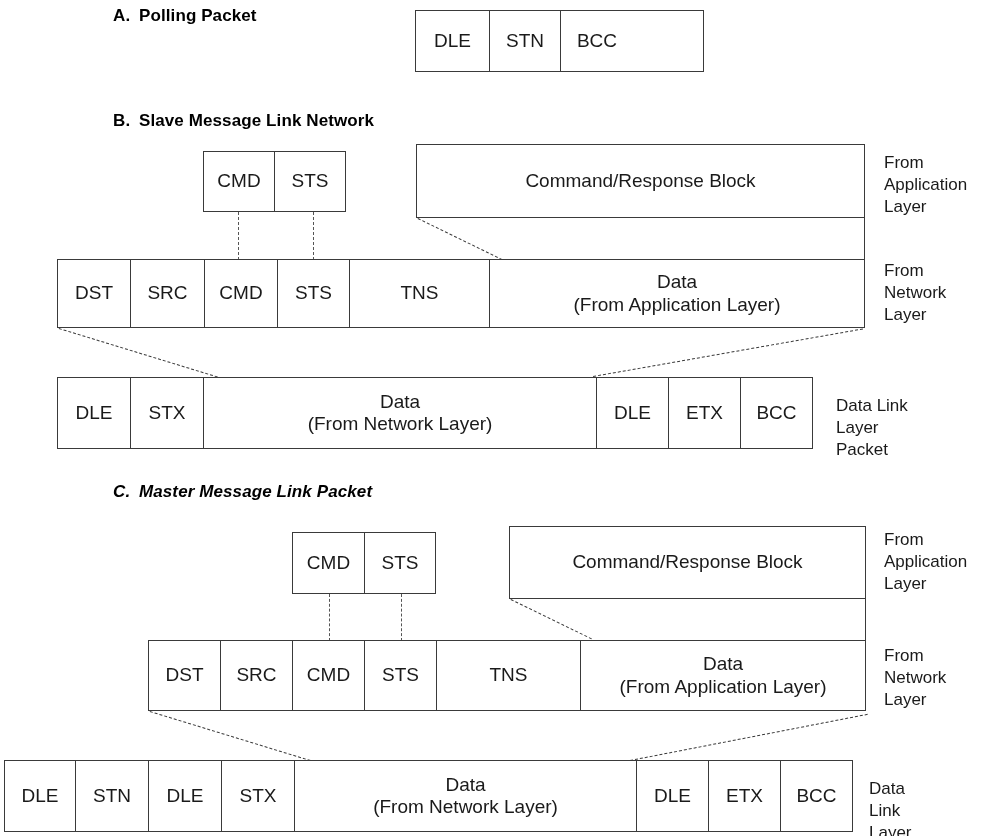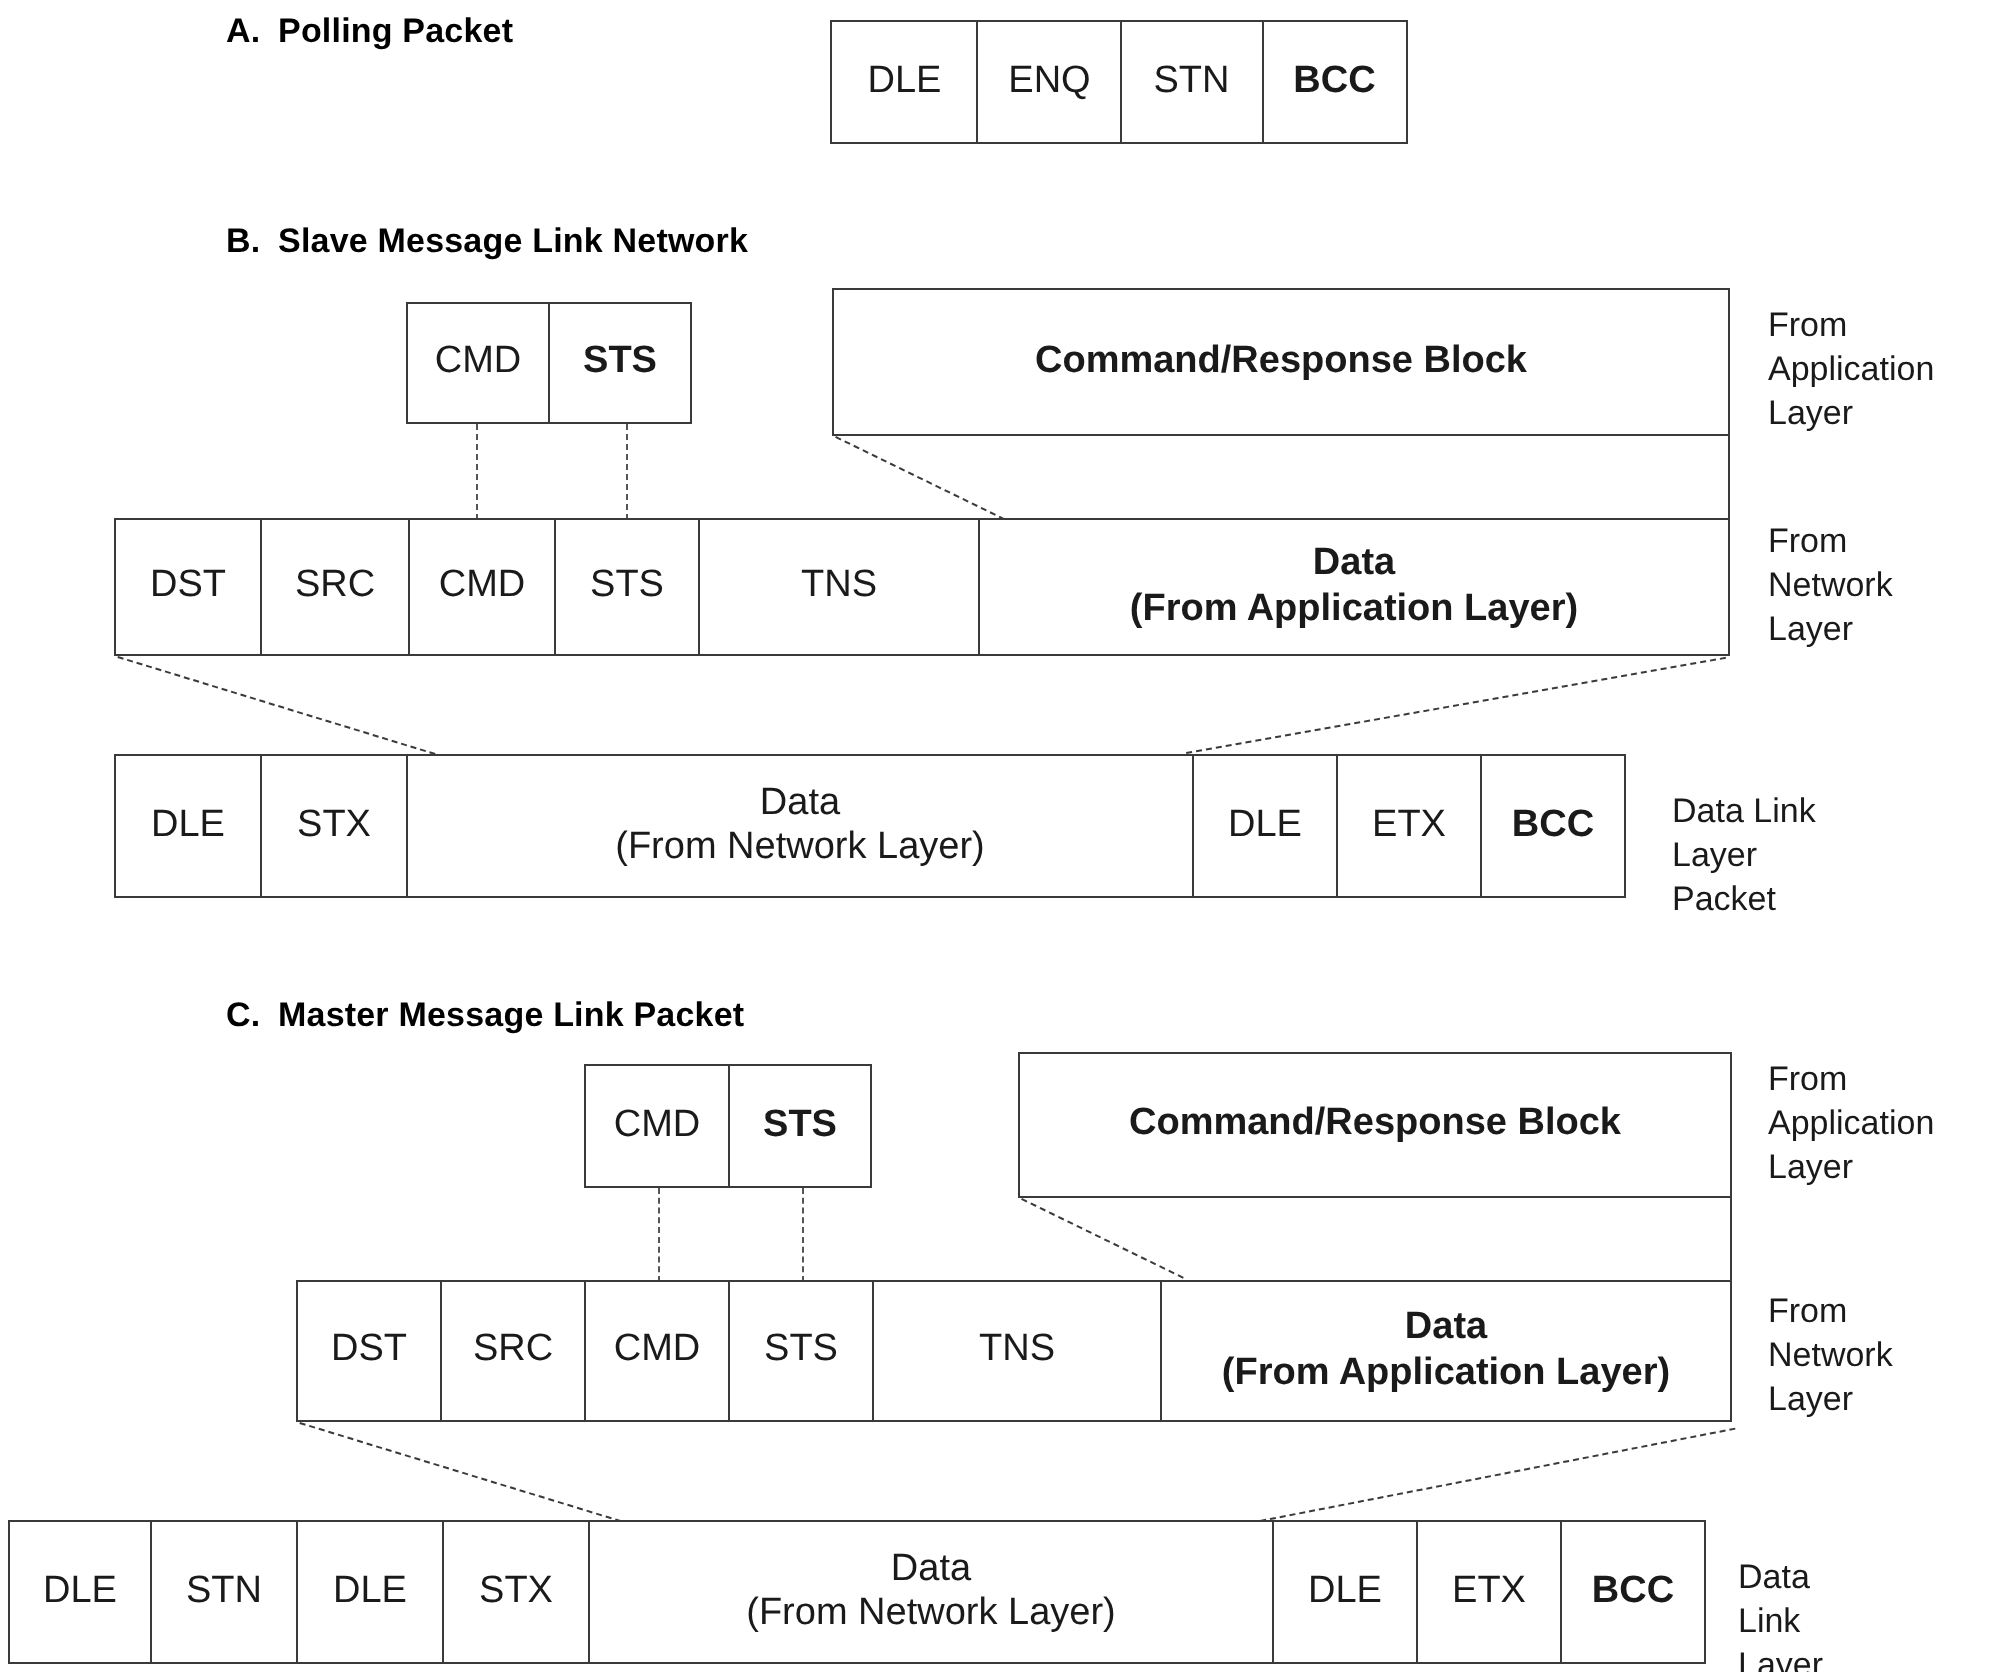--- a/index.html
+++ b/index.html
@@ -49,21 +49,20 @@
     justify-content: center;
     font-size: 19px;
     color: #1a1a1a;
     text-align: center;
     line-height: 1.18;
     white-space: pre-line;
     position: relative;
   }
   .cell:last-child {
     border-right: none;
-    font-weight: bold;
   }
   
   .side-label {
     position: absolute;
     font-size: 17px;
     line-height: 1.28;
     color: #1a1a1a;
     white-space: pre-line;
   }
   
@@ -83,21 +82,20 @@
 <body>
 
 <div id="stage">
 
   <div class="sec-title" style="left:113px; top:6px;">
     <span class="ltr">A.</span><span>Polling Packet</span>
   </div>
 
   <div class="row" style="left:415px; top:10px; width:289px; height:62px;">
     <div class="cell" style="width:74px;">DLE</div>
-    <div class="cell" style="width:72px;">ENQ</div>
     <div class="cell" style="width:71px;">STN</div>
     <div class="cell" style="width:72px;">BCC</div>
   </div>
 
   <div class="sec-title" style="left:113px; top:111px;">
     <span class="ltr">B.</span><span>Slave Message Link Network</span>
   </div>
 
   <div class="row" style="left:203px; top:151px; width:143px; height:61px;">
     <div class="cell" style="width:71px;">CMD</div>
@@ -142,21 +140,21 @@
     <div class="cell" style="flex:1;">Data
 (From Network Layer)</div>
     <div class="cell" style="width:72px;">DLE</div>
     <div class="cell" style="width:72px;">ETX</div>
     <div class="cell" style="width:71px;">BCC</div>
   </div>
 
   <div class="side-label" style="left:836px; top:395px;">Data Link
 Layer Packet</div>
 
-  <div class="sec-title" style="left:113px; top:498px;">
+  <div class="sec-title" style="left:113px; top:482px;font-style:italic;">
     <span class="ltr">C.</span><span>Master Message Link Packet</span>
   </div>
 
   <div class="row" style="left:292px; top:532px; width:144px; height:62px;">
     <div class="cell" style="width:72px;">CMD</div>
     <div class="cell" style="width:70px;">STS</div>
   </div>
 
   <div class="row" style="left:509px; top:526px; width:357px; height:73px;">
     <div class="cell" style="width:100%;">Command/Response Block</div>

